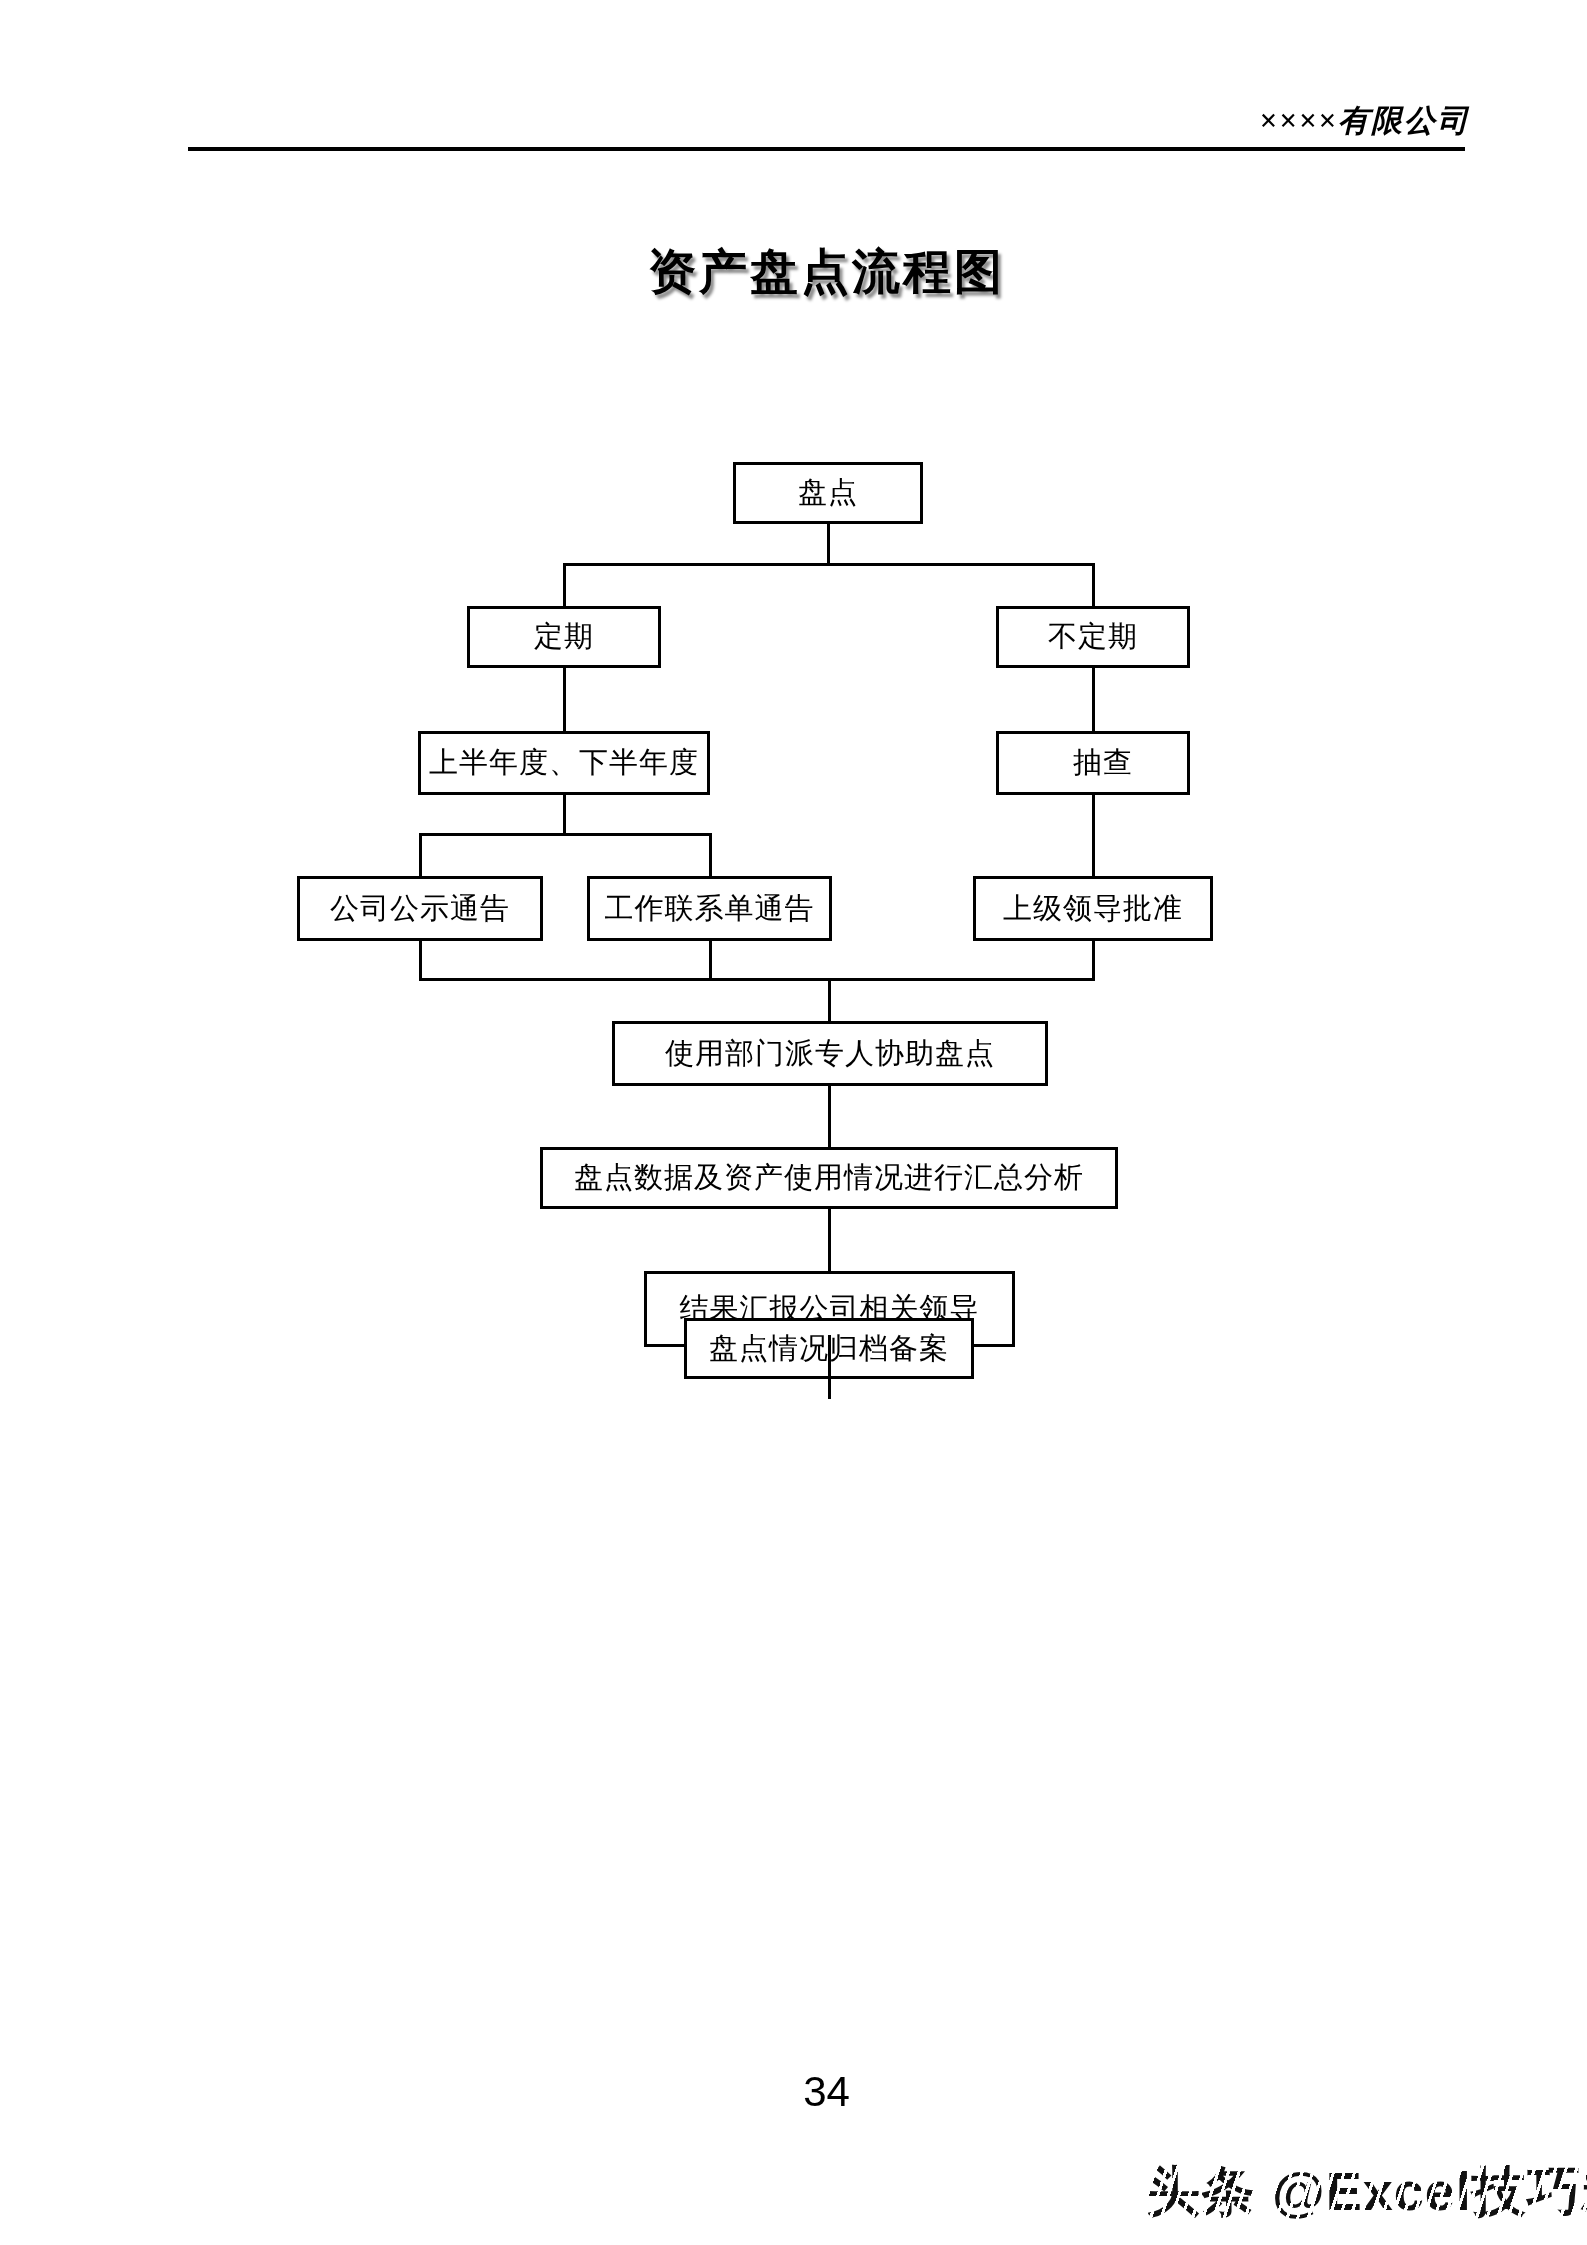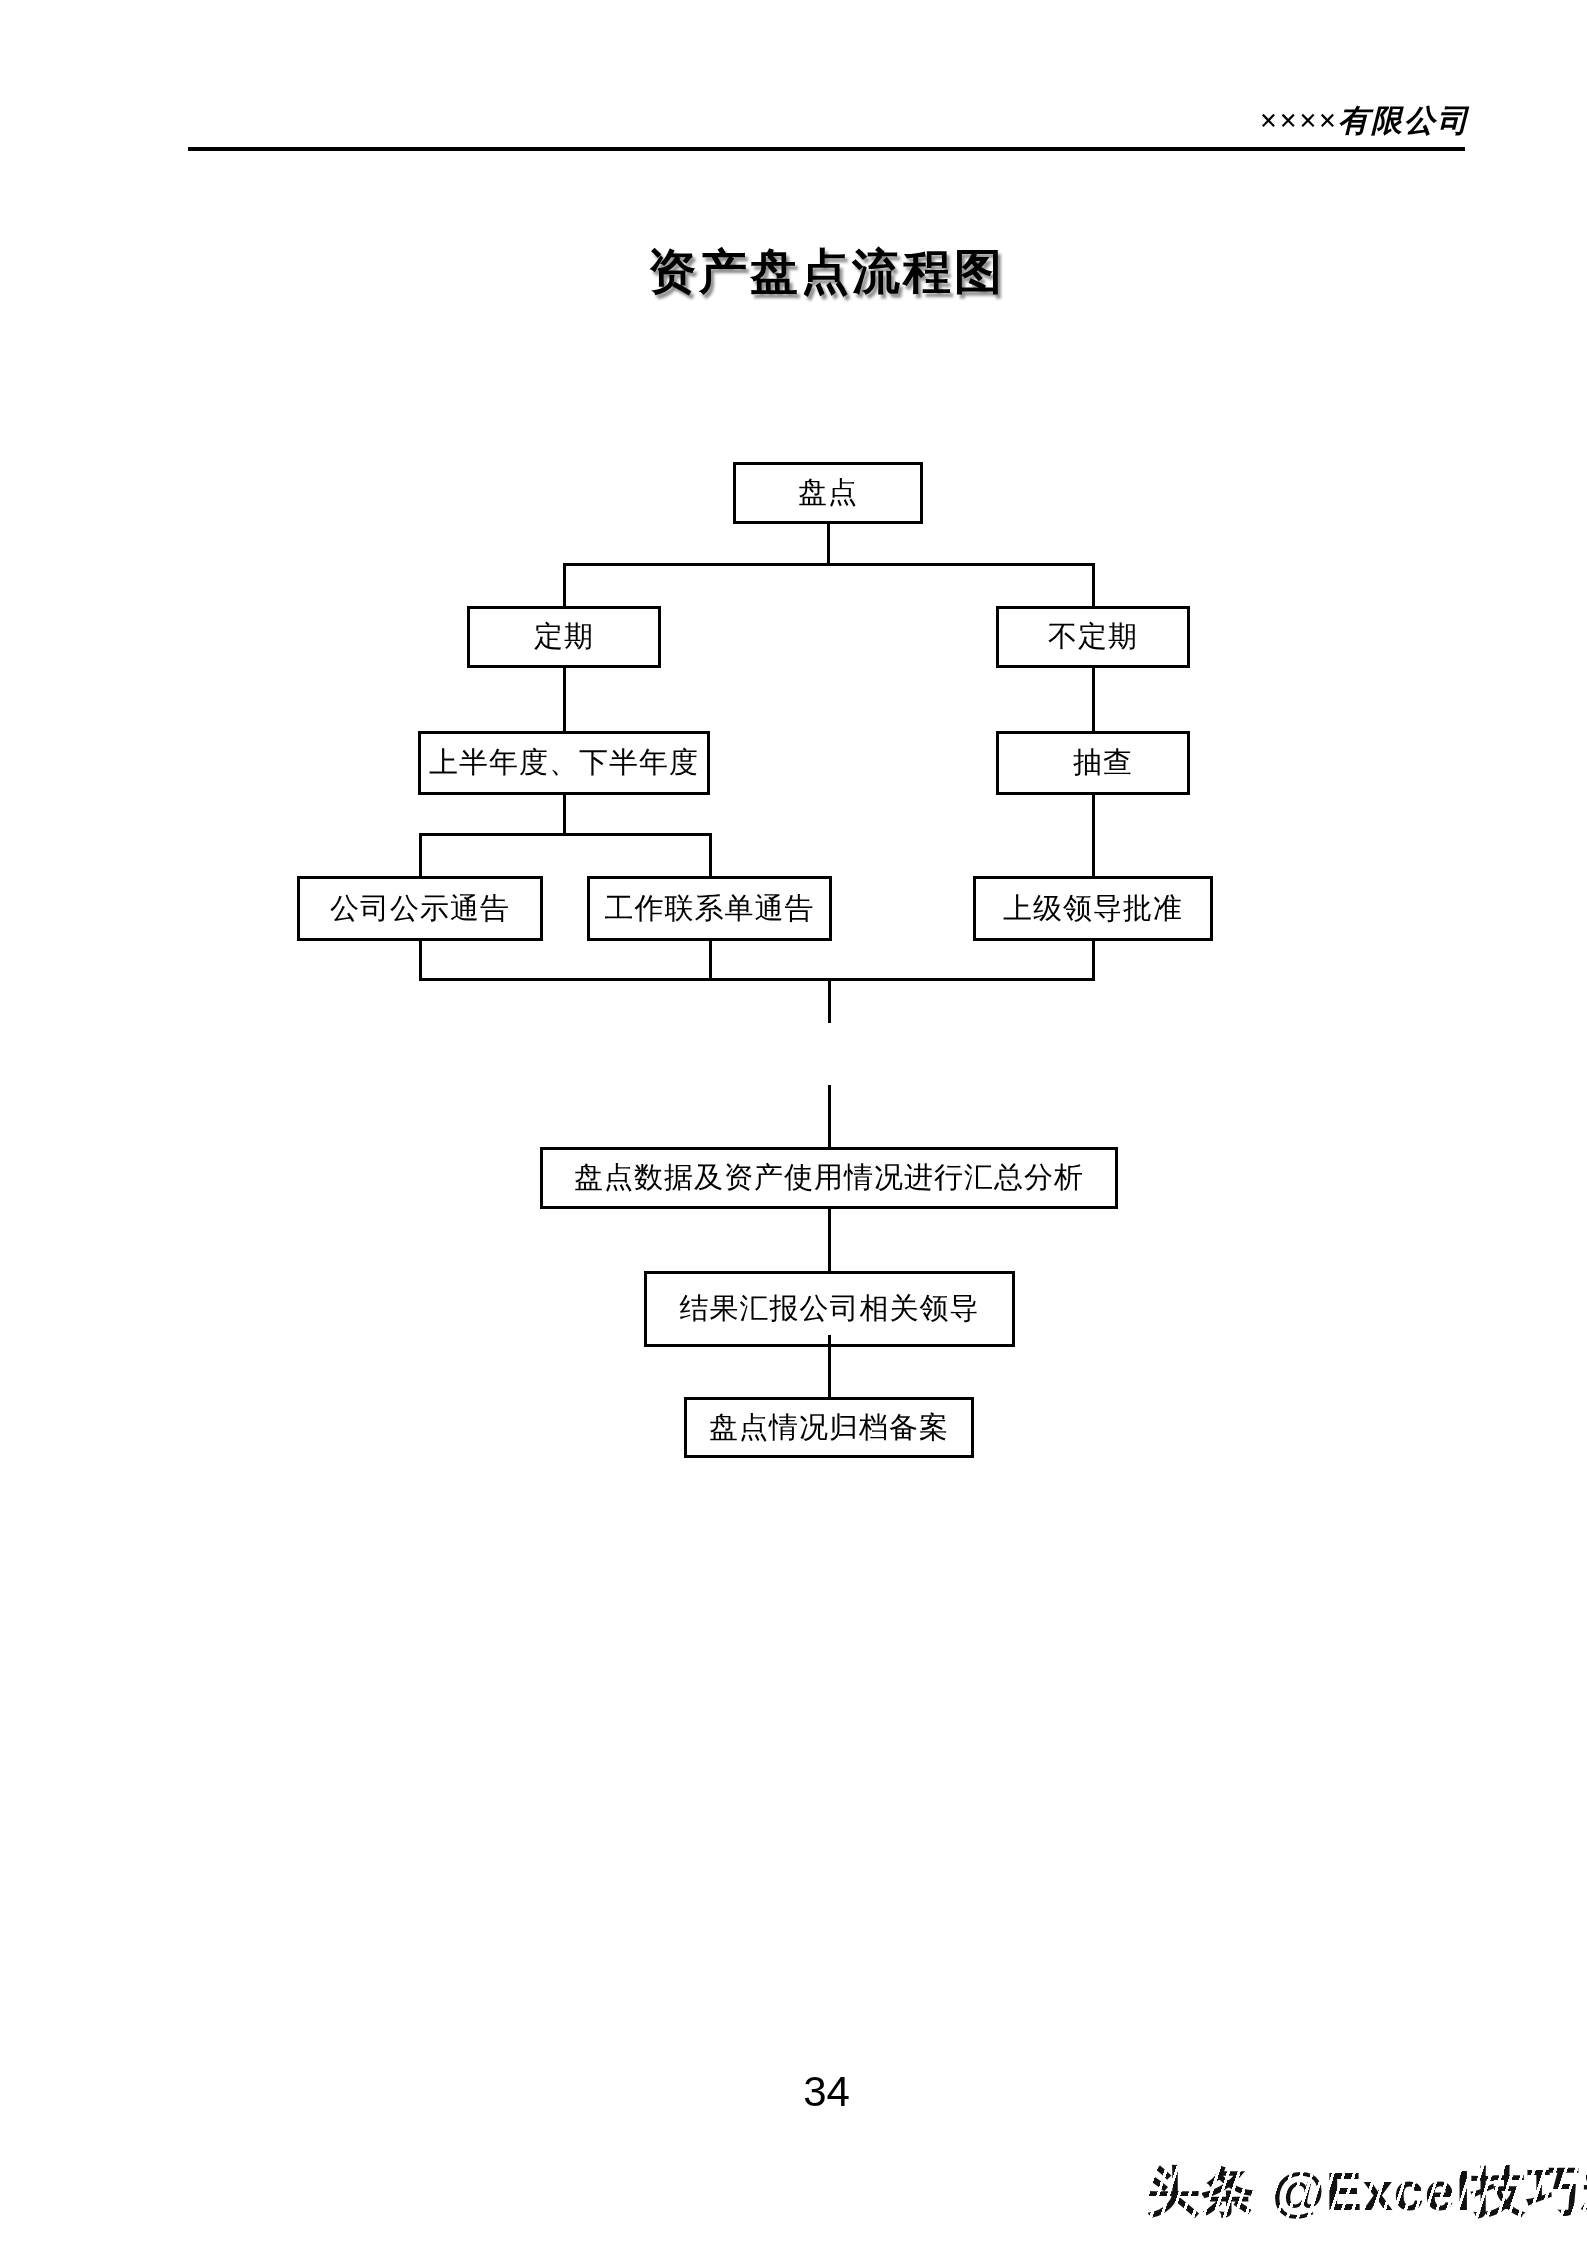--- a/index.html
+++ b/index.html
@@ -107,26 +107,27 @@
   <div class="node" style="left:418px; top:731px; width:292px; height:64px;">上半年度、下半年度</div>
 
   <div class="node" style="left:996px; top:731px; width:194px; height:64px;padding-left:20px;">抽查</div>
 
   <div class="node" style="left:297px; top:876px; width:246px; height:65px;">公司公示通告</div>
 
   <div class="node" style="left:587px; top:876px; width:245px; height:65px;">工作联系单通告</div>
 
   <div class="node" style="left:973px; top:876px; width:240px; height:65px;">上级领导批准</div>
 
+  <div class="node" style="left:612px; top:1021px; width:436px; height:65px;">使用部门派专人协助盘点</div>
 
   <div class="node" style="left:540px; top:1147px; width:578px; height:62px;">盘点数据及资产使用情况进行汇总分析</div>
 
   <div class="node" style="left:644px; top:1271px; width:371px; height:76px;">结果汇报公司相关领导</div>
 
-  <div class="node" style="left:684px; top:1397px; width:290px; height:61px;">盘点情况归档备案</div>
+  <div class="node" style="left:684px; top:1318px; width:290px; height:61px;">盘点情况归档备案</div>
 
   <div class="edge v" style="left:827px; top:523px; height:43px;"></div>
   <div class="edge h" style="left:563px; top:563px; width:532px;"></div>
   <div class="edge v" style="left:563px; top:563px; height:45px;"></div>
   <div class="edge v" style="left:1092px; top:563px; height:45px;"></div>
 
   <div class="edge v" style="left:563px; top:667px; height:66px;"></div>
   <div class="edge v" style="left:1092px; top:667px; height:66px;"></div>
 
   <div class="edge v" style="left:563px; top:794px; height:42px;"></div>

